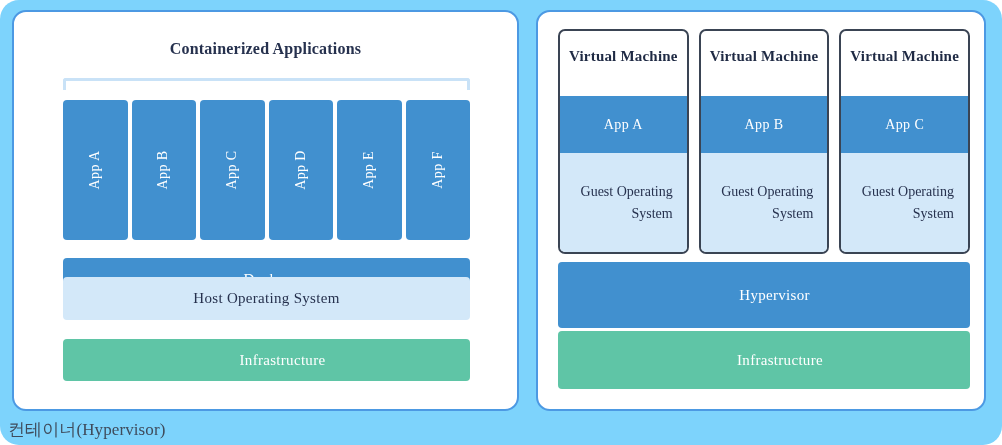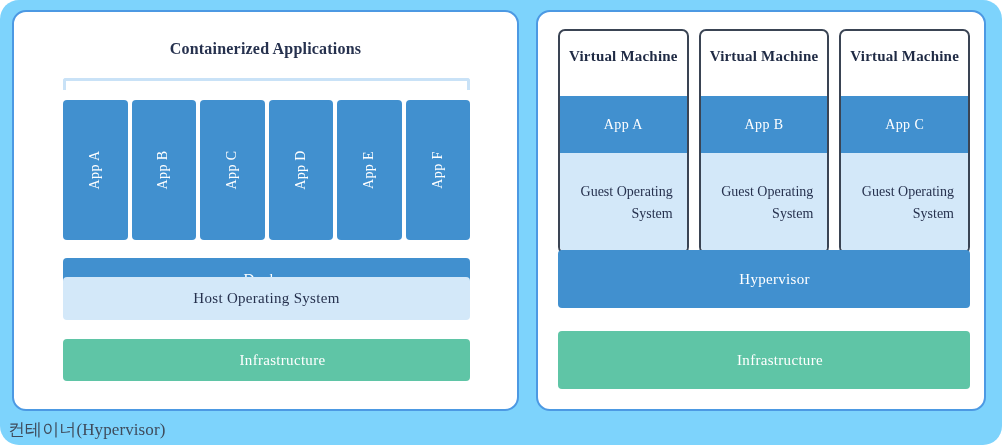--- a/index.html
+++ b/index.html
@@ -65,21 +65,21 @@
   .vm-app{
     height:57px;background:#4190CF;color:#ffffff;flex-shrink:0;
     display:flex;align-items:center;justify-content:center;font-size:14px;letter-spacing:.4px;
   }
   .vm-os{
     flex:1;background:#D3E8F9;color:#26314E;
     display:flex;align-items:center;justify-content:center;
     text-align:right;font-size:14px;line-height:1.55;padding:0 14px;
   }
   .bar-right{left:20px;width:412px;}
-  .bar-hyper{top:238px;height:58px;padding-left:21px;}
+  .bar-hyper{top:250px;height:66px;padding-left:21px;}
   .bar-infra-r{top:319px;height:58px;}
 
   
   .caption{
     position:absolute;top:418px;color:#3F4B5B;font-size:17px;letter-spacing:.1px;
   }
   .caption-left{left:8px;}
   .caption-right{left:531px;}
 </style>
 </head>

